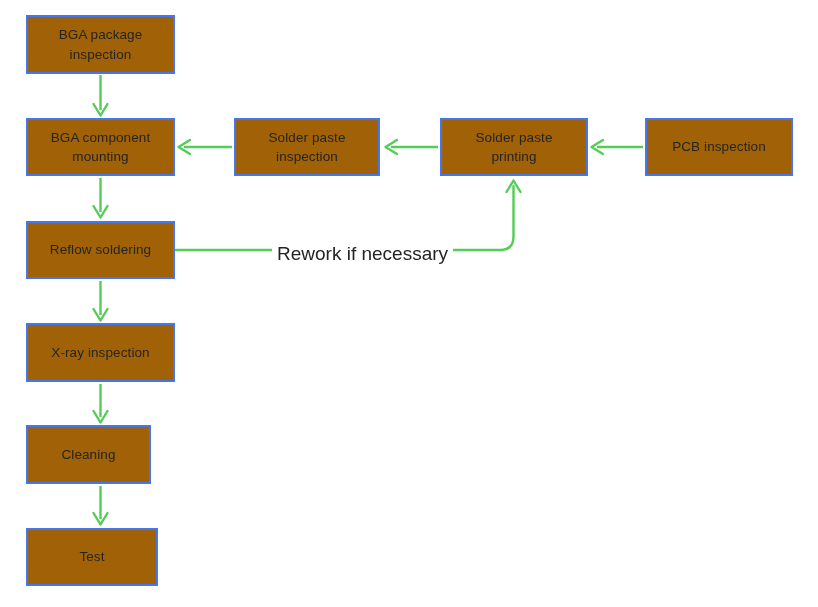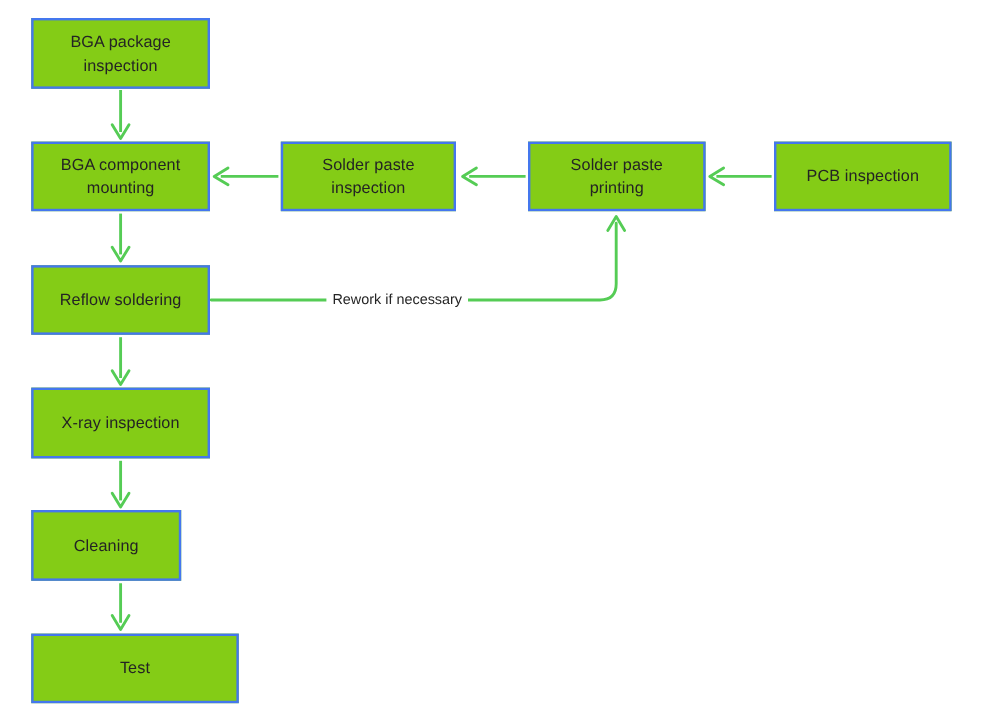--- a/index.html
+++ b/index.html
@@ -14,21 +14,21 @@
   #canvas {
     position: relative;
     width: 818px;
     height: 607px;
     background: #ffffff;
     overflow: hidden;
   }
   .node {
     position: absolute;
     box-sizing: border-box;
-    background: #84cc16;
+    background: #a16207;
     border: 2px solid #4477ee;
     display: flex;
     align-items: center;
     justify-content: center;
     text-align: center;
     color: #242424;
     font-size: 13.5px;
     line-height: 1.42;
     letter-spacing: 0.1px;
     white-space: pre-line;
@@ -38,21 +38,21 @@
     position: absolute;
     left: 0;
     top: 0;
     width: 818px;
     height: 607px;
     pointer-events: none;
   }
   .edge-label {
     position: absolute;
     color: #242424;
-    font-size: 12px;
+    font-size: 19px;
     line-height: 1.3;
     white-space: nowrap;
     background: #ffffff;
     padding: 0 5px;
   }
 </style>
 </head>
 <body>
 
 <div id="canvas">
@@ -120,15 +120,15 @@
 printing</div>
 
   <div class="node" style="left:645px; top:118px; width:148px; height:58px;">PCB inspection</div>
 
   <div class="node" style="left:26px; top:221px; width:149px; height:58px;">Reflow soldering</div>
 
   <div class="node" style="left:26px; top:323px; width:149px; height:59px;text-align:center;">X-ray inspection</div>
 
   <div class="node" style="left:26px; top:425px; width:125px; height:59px;">Cleaning</div>
 
-  <div class="node" style="left:26px; top:528px; width:173px; height:58px;">Test</div>
+  <div class="node" style="left:26px; top:528px; width:132px; height:58px;">Test</div>
 
 </div>
 
 </body></html>

